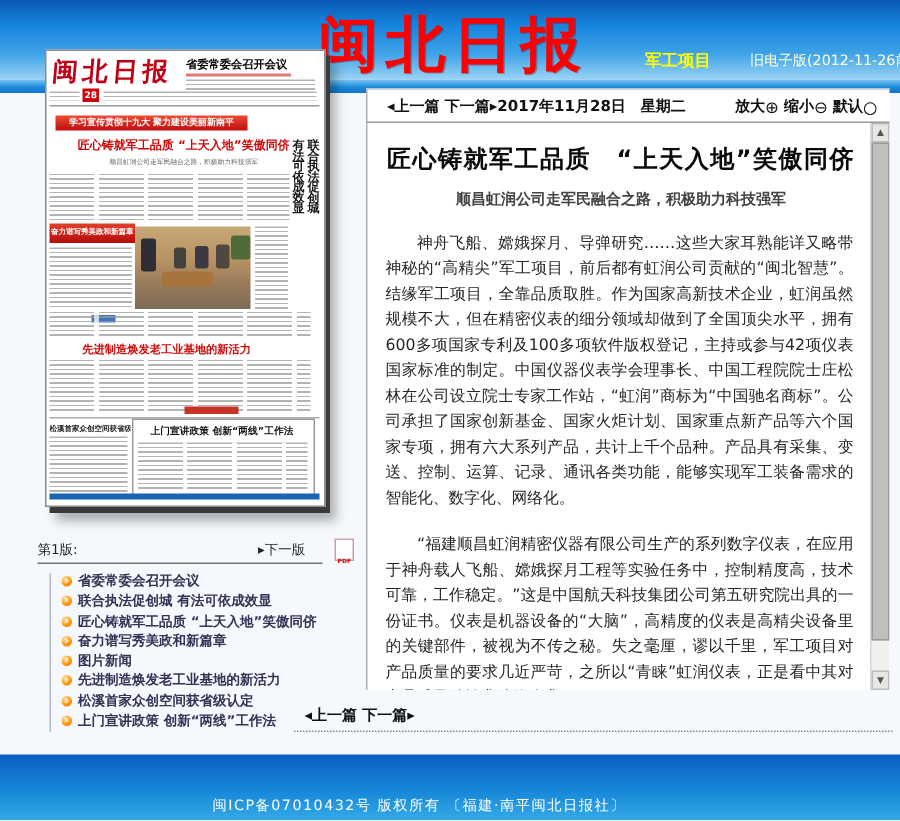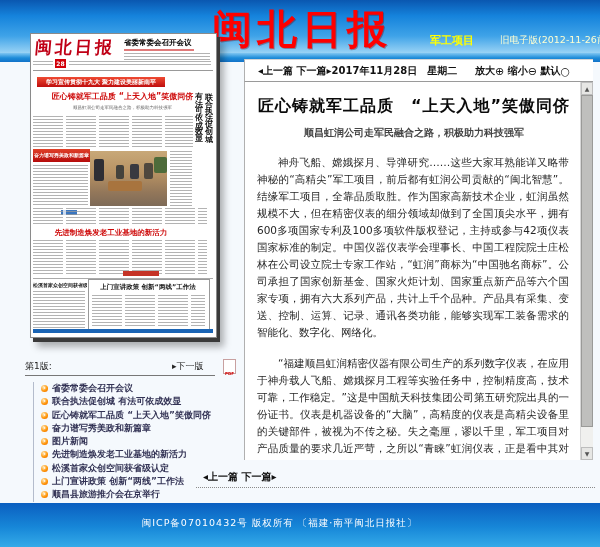--- a/index.html
+++ b/index.html
@@ -74,21 +74,21 @@
     background:radial-gradient(circle at 35% 30%,#ffe2a6,#ff9000 62%,#dd5f00);vertical-align:-1px;
     position:relative;}
   .bullet::after{content:"›";position:absolute;left:2px;top:-3px;font-size:7px;color:#fff;font-weight:bold;}
 
   
   .nav-row{left:244px;top:59px;width:349px;height:23px;background:#fff;
     border-left:1px solid #b0b0b0;border-top:1px solid #d5d5d5;border-bottom:1px solid #9a9a9a;
     box-sizing:border-box;display:flex;align-items:center;font-size:10px;color:#111;}
   .nav-prevnext{margin-left:13px;font-weight:bold;white-space:nowrap;cursor:pointer;}
   .nav-date{flex:1;font-weight:bold;white-space:nowrap;}
-  .nav-zoom{margin-right:23px;white-space:nowrap;font-weight:bold;}
+  .nav-zoom{margin-right:8px;white-space:nowrap;font-weight:bold;}
   .nav-zoom span{cursor:pointer;}
   .zicon{font-weight:normal;font-size:11px;vertical-align:-1px;}
   .scroll-area{left:244px;top:82px;width:349px;height:378px;background:#fff;
     border-left:1px solid #b0b0b0;box-sizing:border-box;overflow:hidden;}
   .art-inner{position:absolute;left:10px;top:0;width:318px;height:378px;overflow:hidden;}
   .art-title{margin:14px 0 0;text-align:center;font-size:16px;font-weight:bold;color:#0a0a0a;
     letter-spacing:1px;white-space:nowrap;}
   .art-sub{margin:9px 0 0;text-align:center;font-size:10px;font-weight:bold;color:#444;}
   .art-inner p.body{margin:14px 4px 0 2px;font-size:10.5px;line-height:17px;color:#262626;
     text-align:justify;text-indent:21px;}
@@ -98,21 +98,21 @@
   .sbar-up{top:0;}
   .sbar-down{bottom:0;}
   .sbar-thumb{left:0;top:13px;width:12px;height:332px;background:#bfbfbd;border:1px solid #9a9a98;
     box-sizing:border-box;cursor:grab;}
   .bottom-nav{left:203px;top:470px;font-size:10px;font-weight:bold;color:#111;cursor:pointer;white-space:nowrap;}
   .dotted{left:196px;top:487px;width:399px;border-top:1px dotted #8a8a8a;}
 
   
   .footer{left:0;top:503px;width:600px;height:44px;
     background:linear-gradient(180deg,#0b5fc0 0%,#1787d8 55%,#34aae8 100%);}
-  .footer-text{width:559px;text-align:center;margin-top:14px;font-size:9.5px;color:#fff;letter-spacing:1px;}
+  .footer-text{width:559px;text-align:center;margin-top:28px;font-size:9.5px;color:#fff;letter-spacing:1px;}
 </style>
 </head>
 <body>
 
 <div class="screen">
 
   <div class="abs hdr"></div>
   <div class="abs hdr-strip"></div>
   <div class="abs site-title">闽北日报</div>
   <div class="abs home-link">军工项目</div>
@@ -166,21 +166,20 @@
 
   <ul class="abs alist">
     <li><span class="bullet"></span><span>省委常委会召开会议</span></li>
     <li><span class="bullet"></span><span>联合执法促创城 有法可依成效显</span></li>
     <li><span class="bullet"></span><span>匠心铸就军工品质 “上天入地”笑傲同侪</span></li>
     <li><span class="bullet"></span><span>奋力谱写秀美政和新篇章</span></li>
     <li><span class="bullet"></span><span>图片新闻</span></li>
     <li><span class="bullet"></span><span>先进制造焕发老工业基地的新活力</span></li>
     <li><span class="bullet"></span><span>松溪首家众创空间获省级认定</span></li>
     <li><span class="bullet"></span><span>上门宣讲政策 创新“两线”工作法</span></li>
-    <li><span class="bullet"></span><span>顺昌县旅游推介会在京举行</span></li>
   </ul>
 
   <div class="abs nav-row">
     <span class="nav-prevnext">
       <span><span>◂</span><span>上一篇</span></span>
       <span><span>下一篇</span><span>▸</span></span>
     </span>
     <span class="nav-date">2017年11月28日　星期二</span>
     <span class="nav-zoom">
       <span><span>放大</span><span class="zicon">⊕</span></span>

